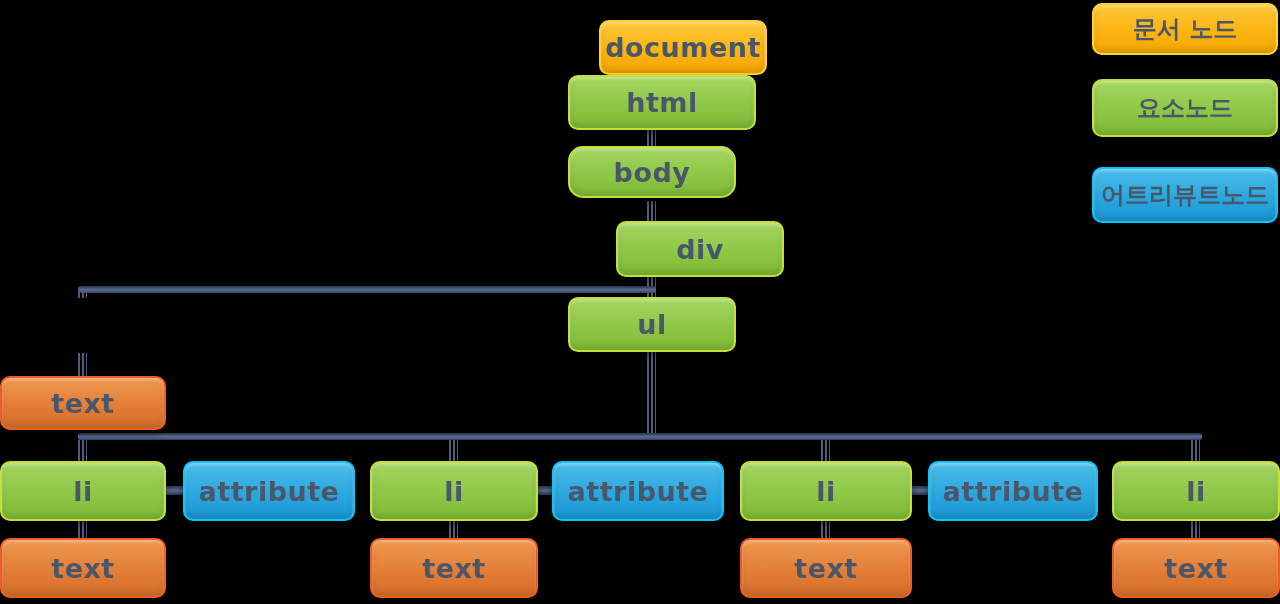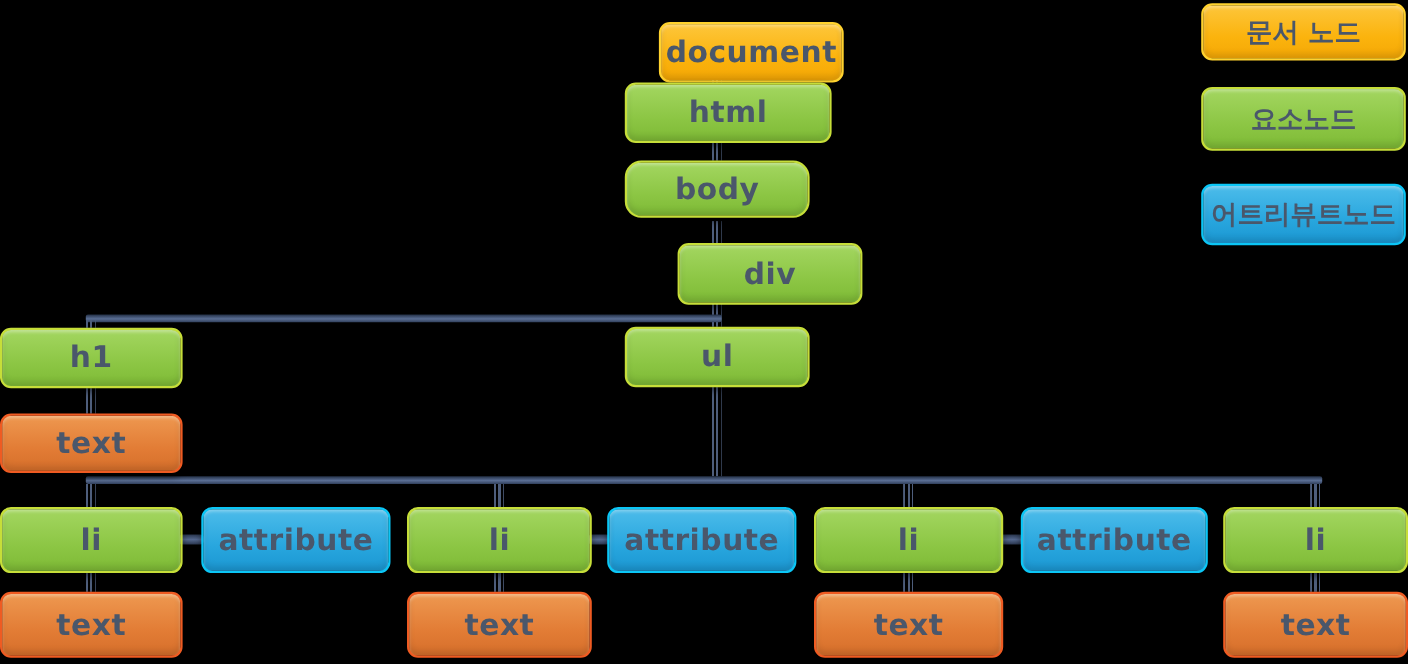--- a/index.html
+++ b/index.html
@@ -98,21 +98,20 @@
   <div class="conn-s" style="left:163px;top:486px;width:22px;"></div>
   <div class="conn-s" style="left:535px;top:486px;width:19px;"></div>
   <div class="conn-s" style="left:909px;top:486px;width:21px;"></div>
 
   <div class="node t-doc" style="left:599px;top:3px;width:168px;height:55px;margin-top:17px;">document</div>
   <div class="node t-el" style="left:568px;top:75px;width:188px;height:55px;">html</div>
   <div class="node t-el" style="left:568px;top:146px;width:168px;height:52px;border-radius:15px;">body</div>
   <div class="node t-el" style="left:568px;top:221px;width:168px;height:56px;margin-left:48px;">div</div>
   <div class="node t-el" style="left:568px;top:297px;width:168px;height:55px;">ul</div>
 
-  <div class="node t-el" style="left:0px;top:298px;width:166px;height:55px;">h1</div>
   <div class="node t-text" style="left:0px;top:376px;width:166px;height:54px;">text</div>
 
   <div class="node t-el" style="left:0px;top:461px;width:166px;height:60px;">li</div>
   <div class="node t-attr" style="left:183px;top:461px;width:172px;height:60px;">attribute</div>
   <div class="node t-text" style="left:0px;top:538px;width:166px;height:60px;">text</div>
 
   <div class="node t-el" style="left:370px;top:461px;width:168px;height:60px;">li</div>
   <div class="node t-attr" style="left:552px;top:461px;width:172px;height:60px;">attribute</div>
   <div class="node t-text" style="left:370px;top:538px;width:168px;height:60px;">text</div>
 

